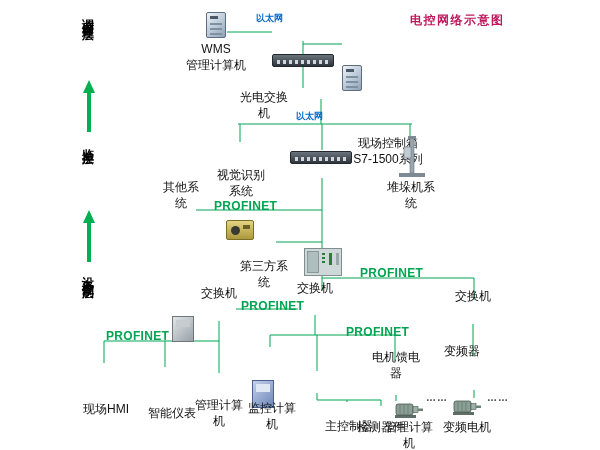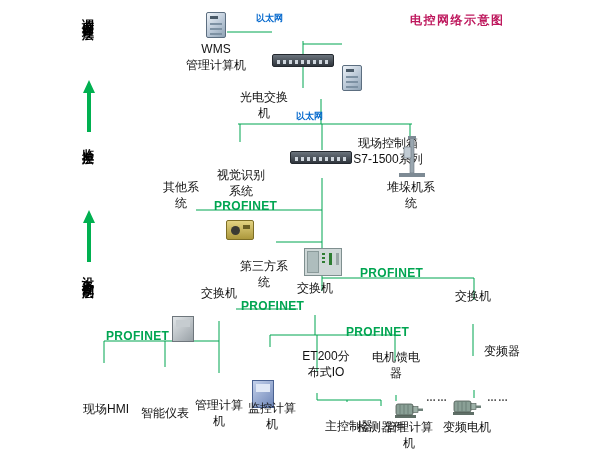--- a/index.html
+++ b/index.html
@@ -133,47 +133,45 @@
   <div class="abs lbl" style="left:240px;top:259px;width:48px">第三方系统</div>
 
   <div class="abs lbl" style="left:189px;top:286px;width:60px">交换机</div>
 
   <div class="abs lbl" style="left:285px;top:281px;width:60px">交换机</div>
 
   <div class="abs lbl" style="left:443px;top:289px;width:60px">交换机</div>
 
   <div class="abs lbl" style="left:78px;top:402px;width:56px">现场HMI</div>
 
-  <div class="abs lbl" style="left:139px;top:406px;width:52px">智能仪表</div>
+  <div class="abs lbl" style="left:146px;top:406px;width:52px">智能仪表</div>
 
   <div class="abs lbl" style="left:191px;top:398px;width:56px">管理计算机</div>
 
   <div class="abs lbl" style="left:245px;top:401px;width:54px">监控计算机</div>
 
-  <div class="abs lbl" style="left:300px;top:349px;width:52px">ET200分
-布式IO</div>
 
   <div class="abs lbl" style="left:325px;top:419px;width:48px">主控制器</div>
 
   <div class="abs lbl" style="left:357px;top:420px;width:48px">检测器件</div>
 
   <div class="abs lbl" style="left:370px;top:350px;width:52px">电机馈电器</div>
 
   <svg class="abs" style="left:394px;top:401px" width="30" height="18" viewBox="0 0 30 18">
     <rect x="1" y="14" width="21" height="3" fill="#5f6f67"></rect>
     <rect x="2" y="3" width="17" height="11" rx="2" fill="#8aa096" stroke="#49564f" stroke-width="0.8"></rect>
     <path d="M6 3v11M10 3v11M14 3v11" stroke="#6d8078" stroke-width="1"></path>
     <rect x="19" y="5.5" width="5" height="6" fill="#9db1a8" stroke="#49564f" stroke-width="0.6"></rect>
     <rect x="24" y="7.5" width="5" height="2.5" fill="#6d8078"></rect>
   </svg>
   <div class="abs lbl" style="left:385px;top:420px;width:48px">管理计算机</div>
 
   <div class="abs dots" style="left:426px;top:392px">……</div>
 
-  <div class="abs lbl" style="left:476px;top:344px;width:52px">变频器</div>
+  <div class="abs lbl" style="left:436px;top:344px;width:52px">变频器</div>
 
   <svg class="abs" style="left:452px;top:398px" width="30" height="18" viewBox="0 0 30 18">
     <rect x="1" y="14" width="21" height="3" fill="#5f6f67"></rect>
     <rect x="2" y="3" width="17" height="11" rx="2" fill="#8aa096" stroke="#49564f" stroke-width="0.8"></rect>
     <path d="M6 3v11M10 3v11M14 3v11" stroke="#6d8078" stroke-width="1"></path>
     <rect x="19" y="5.5" width="5" height="6" fill="#9db1a8" stroke="#49564f" stroke-width="0.6"></rect>
     <rect x="24" y="7.5" width="5" height="2.5" fill="#6d8078"></rect>
   </svg>
   <div class="abs lbl" style="left:443px;top:420px;width:48px">变频电机</div>
 

